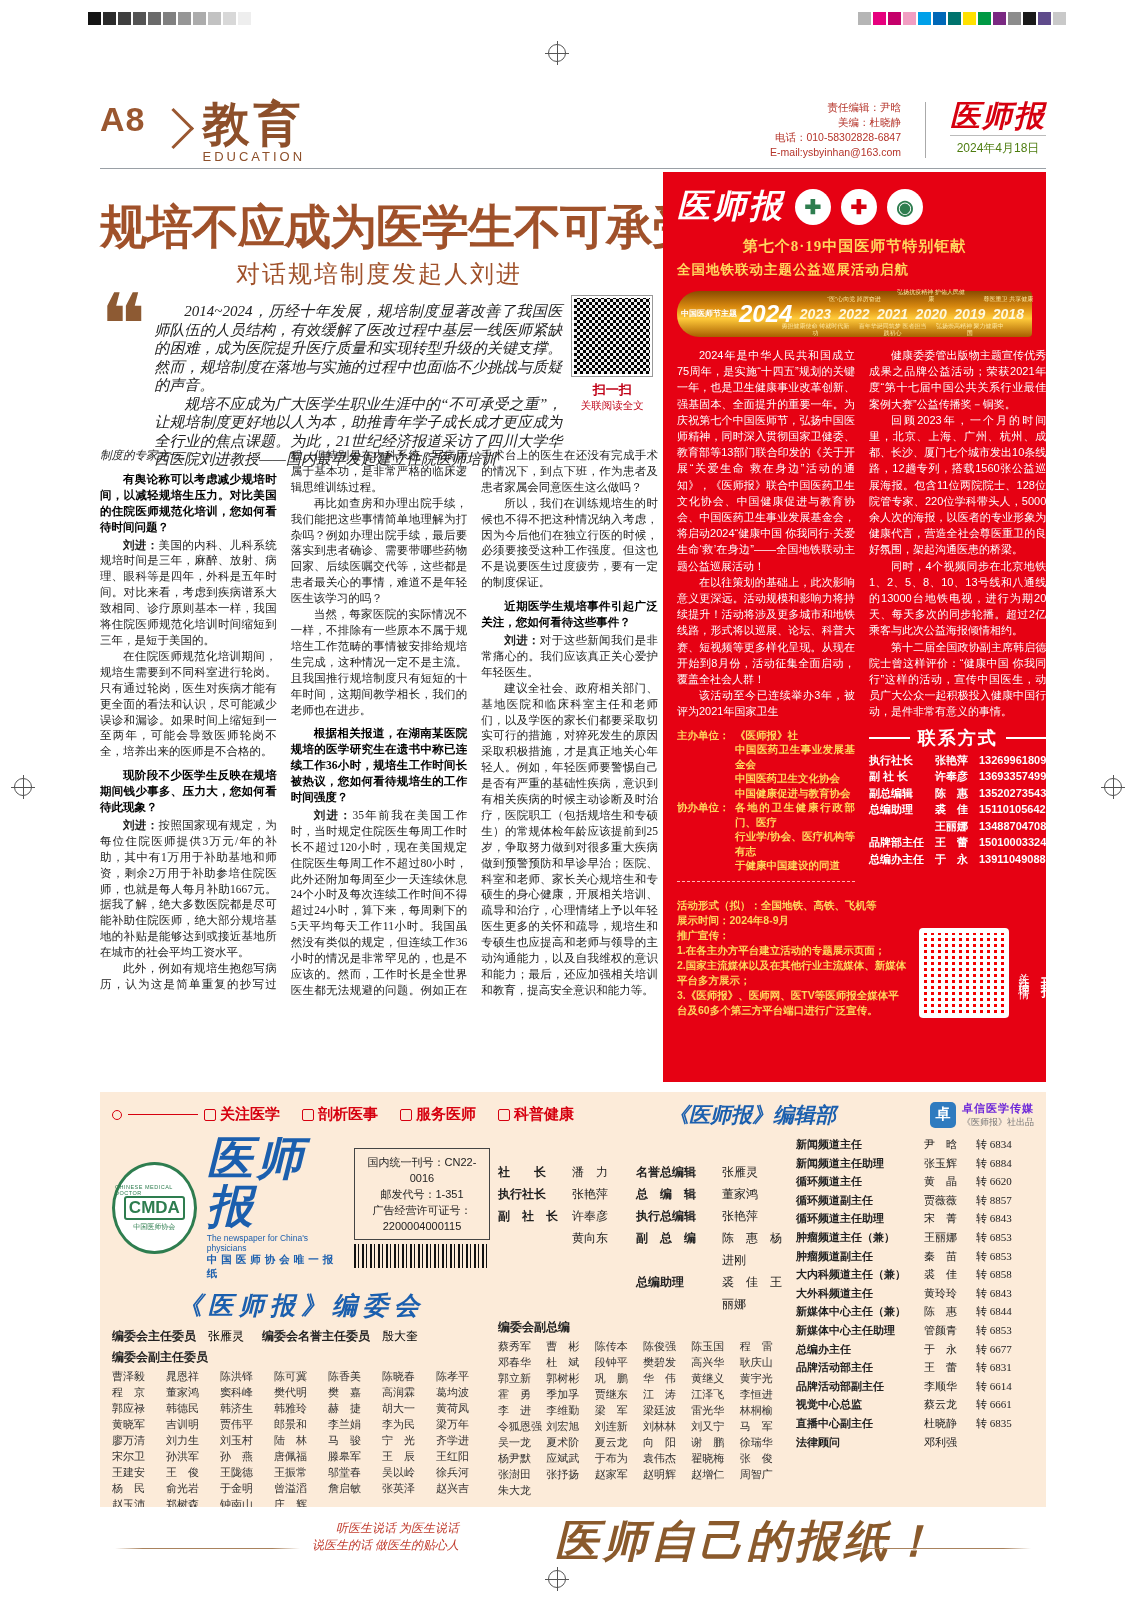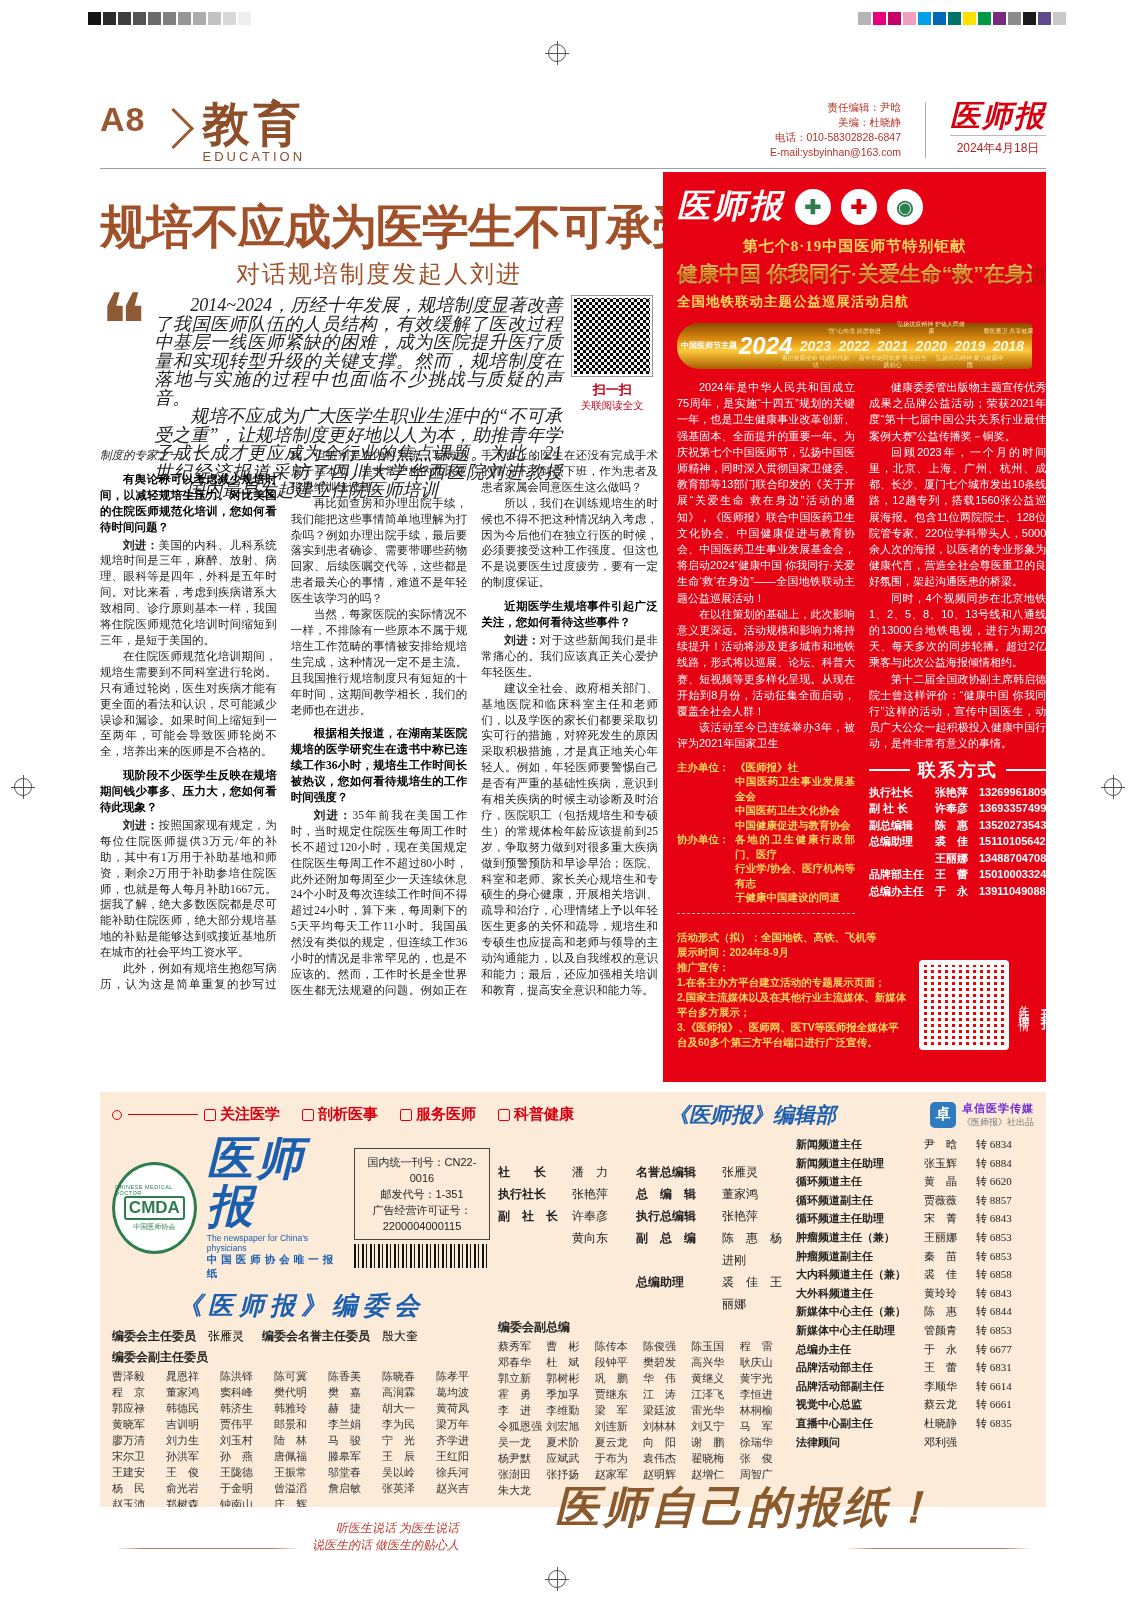--- a/index.html
+++ b/index.html
@@ -12,27 +12,27 @@
   .crosshair:before,.crosshair:after{content:"";position:absolute;background:#555;}
   .crosshair:before{left:50%;top:-4px;width:1px;height:24px;}
   .crosshair:after{top:50%;left:-4px;height:1px;width:24px;}
   
   .hdr-pageno{font-size:34px;font-weight:900;color:#9a5730;letter-spacing:1px;}
   .hdr-chev{width:26px;height:26px;border-top:3px solid #9a5730;border-right:3px solid #9a5730;transform:rotate(45deg);}
   .hdr-section{font-size:47px;font-weight:900;color:#8d4f2a;letter-spacing:4px;line-height:1;font-family:"Liberation Sans",sans-serif;}
   .hdr-section-en{font-size:13px;color:#8d4f2a;letter-spacing:3px;margin-top:2px;}
   .hdr-meta{font-size:10.5px;color:#b5342a;text-align:right;line-height:15px;}
   .hdr-brand{color:#d6000f;font-weight:900;font-size:30px;font-family:"Liberation Serif",serif;font-style:italic;letter-spacing:2px;line-height:32px;text-align:center;}
-  .hdr-date{font-size:12px;color:#b91c1c;text-align:center;border-top:1px solid #bbb;padding-top:4px;margin-top:3px;}
+  .hdr-date{font-size:12px;color:#4d7c0f;text-align:center;border-top:1px solid #bbb;padding-top:4px;margin-top:3px;}
   .hdr-rule{height:1px;background:#9aa0a6;}
   
   .art-title{font-size:47px;font-weight:900;color:#a0512a;text-align:center;letter-spacing:-1px;white-space:nowrap;font-family:"Liberation Sans",sans-serif;}
   .art-sub{font-size:24px;color:#a0512a;text-align:center;letter-spacing:2px;}
   .quote-mark{font-size:86px;color:#8d5a33;font-family:"Liberation Serif",serif;line-height:60px;}
-  .intro{font-family:"Liberation Serif",serif;font-style:italic;font-size:18px;line-height:18.5px;color:#222;text-align:justify;}
+  .intro{font-family:"Liberation Serif",serif;font-style:italic;font-size:15px;line-height:18.5px;color:#222;text-align:justify;margin-top:6px;}
   .intro p{margin:0;text-indent:2em;}
   .qr-art{width:76px;height:76px;background:
      repeating-linear-gradient(0deg,#111 0 3px,#fff 3px 6px),
      repeating-linear-gradient(90deg,#111 0 3px,#fff 3px 6px);
      background-blend-mode:difference;border:2px solid #fff;outline:1px solid #999;}
   .qr-cap1{color:#c00016;font-weight:bold;font-size:13px;text-align:center;margin-top:5px;}
   .qr-cap2{color:#c00016;font-size:10.5px;text-align:center;}
   .bodycols{column-count:3;column-gap:14px;font-family:"Liberation Serif",serif;font-size:11.5px;line-height:15.9px;color:#1c1c1c;text-align:justify;}
   .bodycols p{margin:0;text-indent:2em;}
   .bodycols p.q{font-weight:bold;color:#000;margin:8px 0 2px;}
@@ -209,21 +209,20 @@
   </div>
 
 <div class="abs ad" style="left:663px;top:172px;width:383px;height:910px;padding:12px 14px;box-sizing:border-box;">
   <div style="display:flex;align-items:center;gap:10px;">
     <div class="ad-brand">医师报</div>
     <div class="ad-logo" style="color:#2e7d4f;">✚</div>
     <div class="ad-logo" style="color:#d6000f;">✚</div>
     <div class="ad-logo" style="color:#2e7d4f;">◉</div>
   </div>
   <div class="ad-sub" style="margin-top:8px;">第七个8·19中国医师节特别钜献</div>
-  <div class="ad-big" style="margin-top:4px;">健康中国 你我同行·关爱生命“救”在身边</div>
   <div class="ad-tag" style="margin-top:5px;">全国地铁联动主题公益巡展活动启航</div>
 
   <div class="train" style="margin-top:12px;">
     <div class="train-head">中国医师节主题</div>
     <div class="train-years" id="train-years">
         <div class="ty big">2024</div>
         <div class="ty"><span class="theme bot">勇担健康使命 铸就时代新功</span>2023</div>
         <div class="ty"><span class="theme top">“医”心向党 踔厉奋进</span>2022</div>
         <div class="ty"><span class="theme bot">百年华诞同筑梦 医者担当践初心</span>2021</div>
         <div class="ty"><span class="theme top">弘扬抗疫精神 护佑人民健康</span>2020</div>
@@ -651,14 +650,14 @@
     </div>
   </div>
 
 </div>
 
 <div class="abs thinline" style="left:115px;top:1548px;width:185px;"></div>
 <div class="abs" style="left:312px;top:1520px;">
   <div class="slogan-small">听医生说话 为医生说话</div>
   <div class="slogan-small">说医生的话 做医生的贴心人</div>
 </div>
-<div class="abs calligraphy" style="left:555px;top:1478px;">医师自己的报纸！</div>
+<div class="abs calligraphy" style="left:555px;top:1512px;">医师自己的报纸！</div>
 <div class="abs thinline" style="left:846px;top:1548px;width:185px;"></div>
 
 </body></html>

